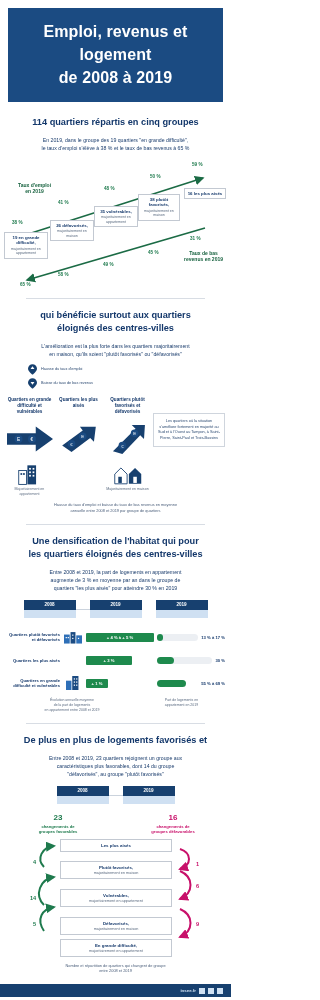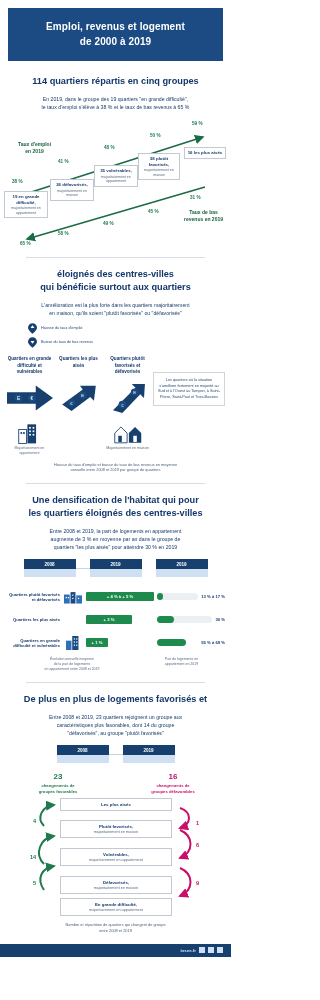--- a/index.html
+++ b/index.html
@@ -12,21 +12,21 @@
   body { width: 231px; height: 1000px; position: relative; overflow: hidden; }
 
   
   .banner {
     background: #1b4b82;
     color: #ffffff;
     text-align: center;
     padding: 12px 10px 12px;
     margin: 8px 8px 0 8px;
   }
-  .banner-line { font-size: 10px; font-weight: bold; line-height: 1.45; letter-spacing: .1px; }
+  .banner-line { font-size: 16px; font-weight: bold; line-height: 1.45; letter-spacing: .1px; }
 
   
   .sec-title {
     text-align: center;
     font-size: 9.2px;
     font-weight: bold;
     color: #14386b;
     line-height: 1.42;
     padding: 0 10px;
   }
@@ -142,21 +142,21 @@
   .bar-blue { background: #17406f; height: 13px; display: flex; align-items: center; justify-content: flex-end; padding-right: 8px; gap: 3px; margin-top: 10px; }
   .bar-blue .site { color: #cfe0f2; font-size: 4.4px; font-weight: bold; }
   .sq { width: 6px; height: 6px; background: #cfe0f2; display: inline-block; }
   .footer { display: flex; align-items: center; padding: 7px 8px 6px; gap: 6px; }
 </style>
 </head>
 <body>
 
 <div class="banner">
   <div class="banner-line">Emploi, revenus et logement</div>
-  <div class="banner-line">de 2000 à 2019</div>
+  <div class="banner-line">de 2008 à 2019</div>
 </div>
 
 <div style="margin-top:14px;">
   <div class="sec-title">114 quartiers répartis en cinq groupes</div>
   <div class="sec-sub" style="margin-top:7px;">
     <div>En 2019, dans le groupe des 19 quartiers "en grande difficulté",</div>
     <div>le taux d'emploi s'élève à 38 % et le taux de bas revenus à 65 %</div>
   </div>
 </div>
 
@@ -211,22 +211,22 @@
     <span class="b-s">majoritairement en maison</span>
   </div>
   <div class="c1-box" style="left:184px; top:30px; width:42px;">
     <span class="b-t">16 les plus aisés</span>
   </div>
 </div>
 
 <div class="divider"></div>
 
 <div class="sec-title">
+  <div>qui bénéficie surtout aux quartiers</div>
   <div>éloignés des centres-villes</div>
-  <div>qui bénéficie surtout aux quartiers</div>
 </div>
 <div class="sec-sub" style="margin-top:7px;">
   <div>L'amélioration est la plus forte dans les quartiers majoritairement</div>
   <div>en maison, qu'ils soient "plutôt favorisés" ou "défavorisés"</div>
 </div>
 
 <div class="legend">
   <div class="legend-row">
     <svg class="legend-pin" viewBox="0 0 12 14">
       <path d="M6 0C2.7 0 0 2.6 0 5.8 0 10 6 14 6 14s6-4 6-8.2C12 2.6 9.3 0 6 0z" fill="#17406f"></path>

